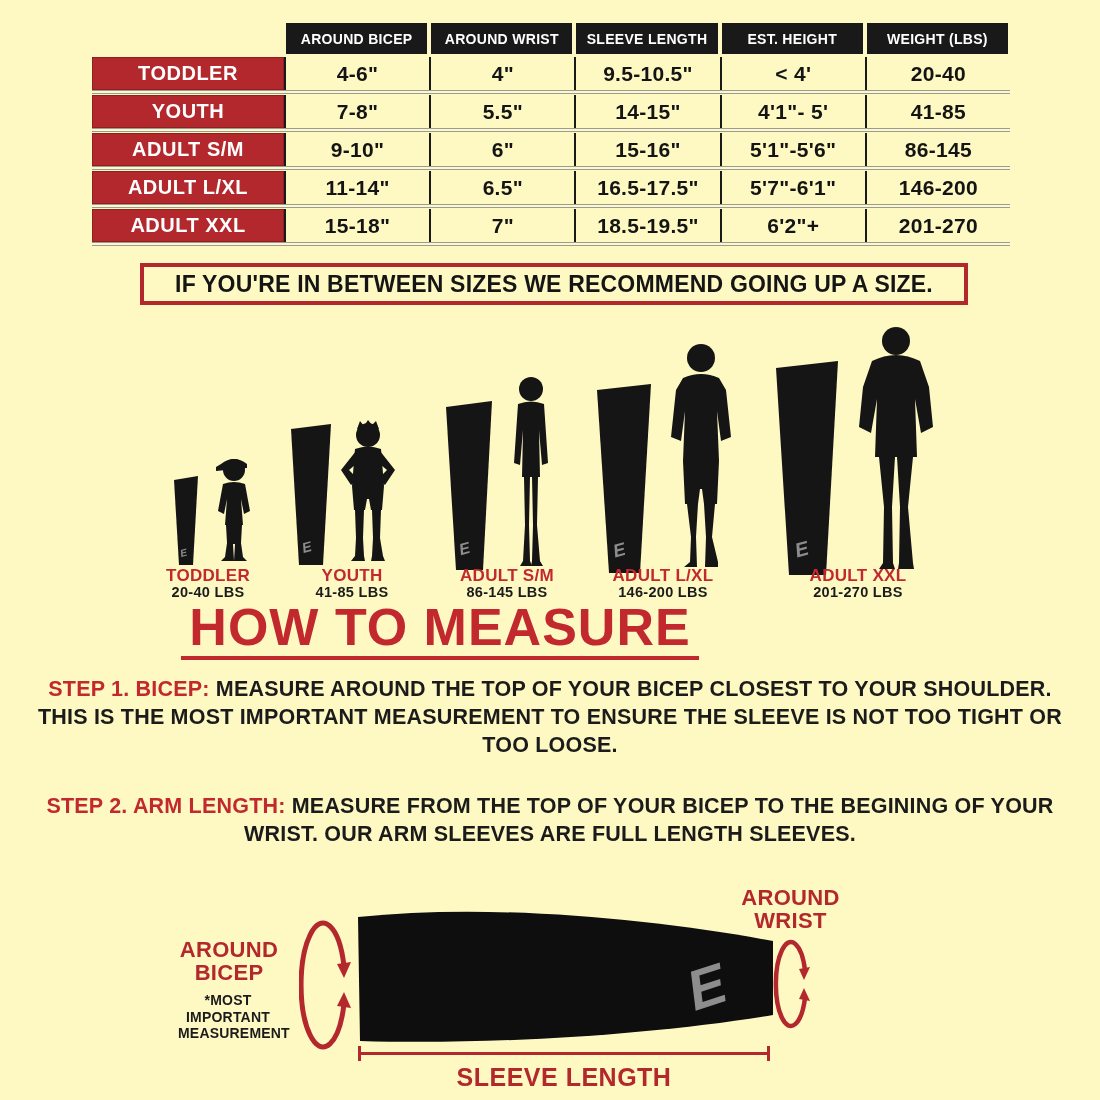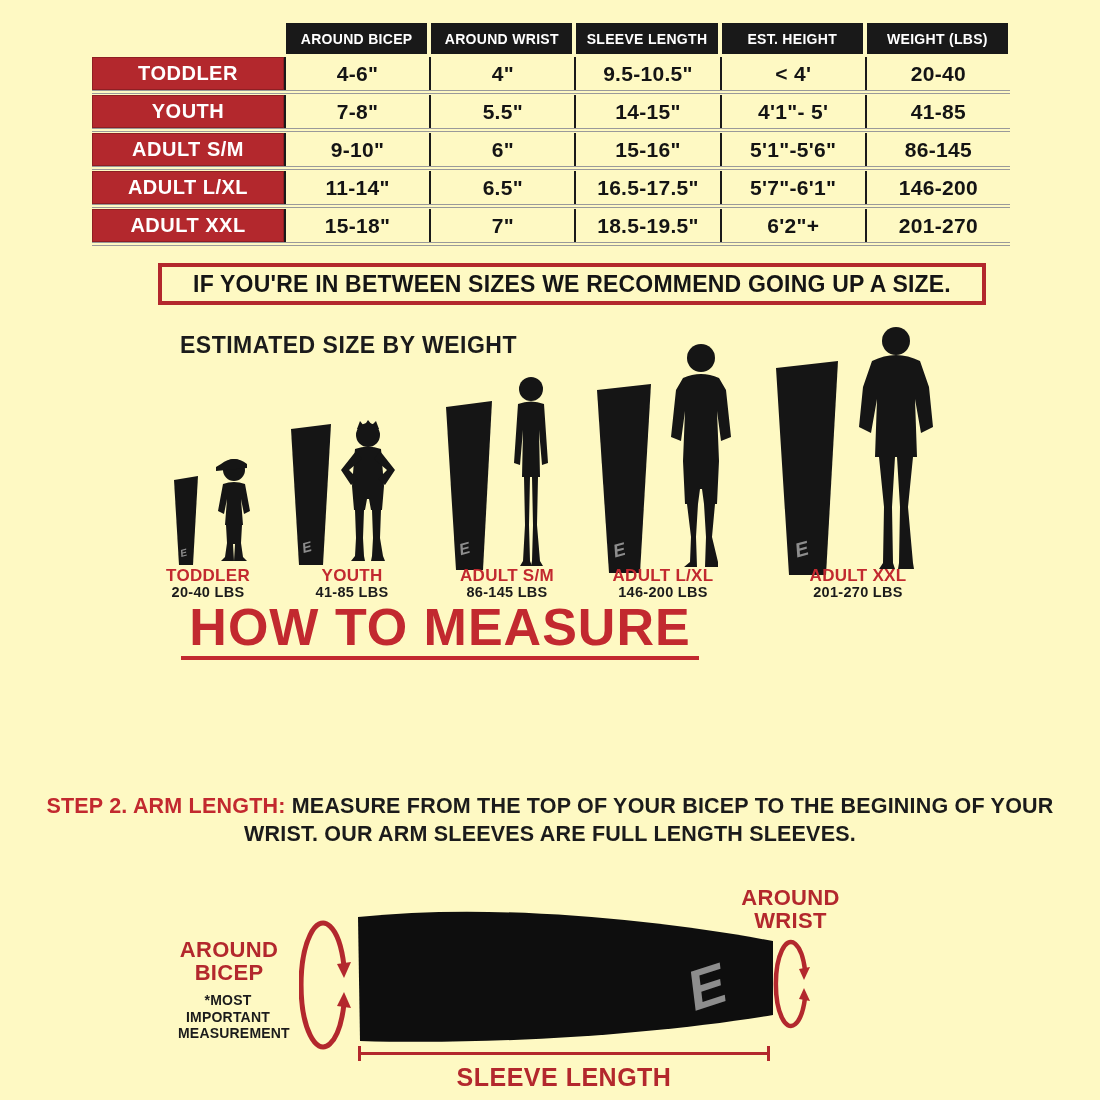--- a/index.html
+++ b/index.html
@@ -23,21 +23,21 @@
     display:flex; align-items:center; justify-content:center;
   }
   .dcell {
     flex:1; border-left:2px solid #1a1a1a; color:#141414; font-weight:bold; font-size:21px;
     display:flex; align-items:center; justify-content:center; letter-spacing:.3px; white-space:nowrap;
   }
   
   .banner {
     position:absolute; left:140px; top:263px; width:828px; height:42px; box-sizing:border-box;
     border:4px solid #b3282d; display:flex; align-items:center; justify-content:center;
-    font-size:23px; font-weight:bold; color:#151515; letter-spacing:.2px; white-space:nowrap;margin-left:18px;
+    font-size:23px; font-weight:bold; color:#151515; letter-spacing:.2px; white-space:nowrap;
   }
   
   .est-title { position:absolute; left:180px; top:332px; font-size:23px; font-weight:bold; color:#1b1b1b; letter-spacing:.5px; }
   .sleeve, .person, .ellipse-svg { position:absolute; }
   .fig-label { position:absolute; text-align:center; line-height:1.08; }
   .fig-name { color:#c2292f; font-size:17px; font-weight:bold; letter-spacing:.3px; }
   .fig-weight { color:#1b1b1b; font-size:14.5px; font-weight:bold; letter-spacing:.3px; }
   
   .htm-wrap { position:absolute; left:0; top:601px; width:880px; text-align:center; }
   .htm-title {
@@ -128,21 +128,20 @@
       <div class="dcell">15-18"</div>
       <div class="dcell">7"</div>
       <div class="dcell">18.5-19.5"</div>
       <div class="dcell">6'2"+</div>
       <div class="dcell">201-270</div>
     </div>
   </div>
 
   <div class="banner">IF YOU'RE IN BETWEEN SIZES WE RECOMMEND GOING UP A SIZE.</div>
 
-  <div class="est-title">ESTIMATED SIZE BY WEIGHT</div>
 
   <svg class="sleeve" style="left:172px;top:475px" width="28" height="90" viewBox="0 0 28 90">
     <polygon points="2,5 26,1 21,90 7,90" fill="#151515"></polygon>
     <text x="8" y="81" font-size="10" fill="#8d8d8d" transform="rotate(-15 12 77)">E</text>
   </svg>
   <svg class="person" style="left:206px;top:453px" width="55" height="112" viewBox="0 0 55 112">
     <g fill="#151515">
       <circle cx="28" cy="17" r="11"></circle>
       <path d="M15,11 Q28,1 41,11 L41,15 L10,18 L10,14 Z"></path>
       <path d="M17,31 Q28,27 39,31 L44,58 L38,61 L35,46 L37,72 L19,72 L21,46 L18,61 L12,58 Z"></path>
@@ -225,20 +224,23 @@
   </div>
   <div class="fig-label" style="left:786px;top:567px;width:144px">
     <div class="fig-name">ADULT XXL</div>
     <div class="fig-weight">201-270 LBS</div>
   </div>
 
   <div class="htm-wrap">
     <span class="htm-title">HOW TO MEASURE</span>
   </div>
 
+  <div class="step step1">
+    <span class="lead">STEP 1. BICEP:</span><span> MEASURE AROUND THE TOP OF YOUR BICEP CLOSEST TO YOUR SHOULDER. THIS IS THE MOST IMPORTANT MEASUREMENT TO ENSURE THE SLEEVE IS NOT TOO TIGHT OR TOO LOOSE.</span>
+  </div>
   <div class="step step2">
     <span class="lead">STEP 2. ARM LENGTH:</span><span> MEASURE FROM THE TOP OF YOUR BICEP TO THE BEGINING OF YOUR WRIST. OUR ARM SLEEVES ARE FULL LENGTH SLEEVES.</span>
   </div>
 
   <div class="wrist-label">AROUND WRIST</div>
   <div class="bicep-label">AROUND BICEP</div>
   <div class="bicep-note">*MOST IMPORTANT MEASUREMENT</div>
 
   <svg class="ellipse-svg" style="left:299px;top:920px" width="56" height="130" viewBox="0 0 56 130">
     <path d="M45,46 A22,62 0 1 0 45,84" fill="none" stroke="#b3282d" stroke-width="5"></path>

